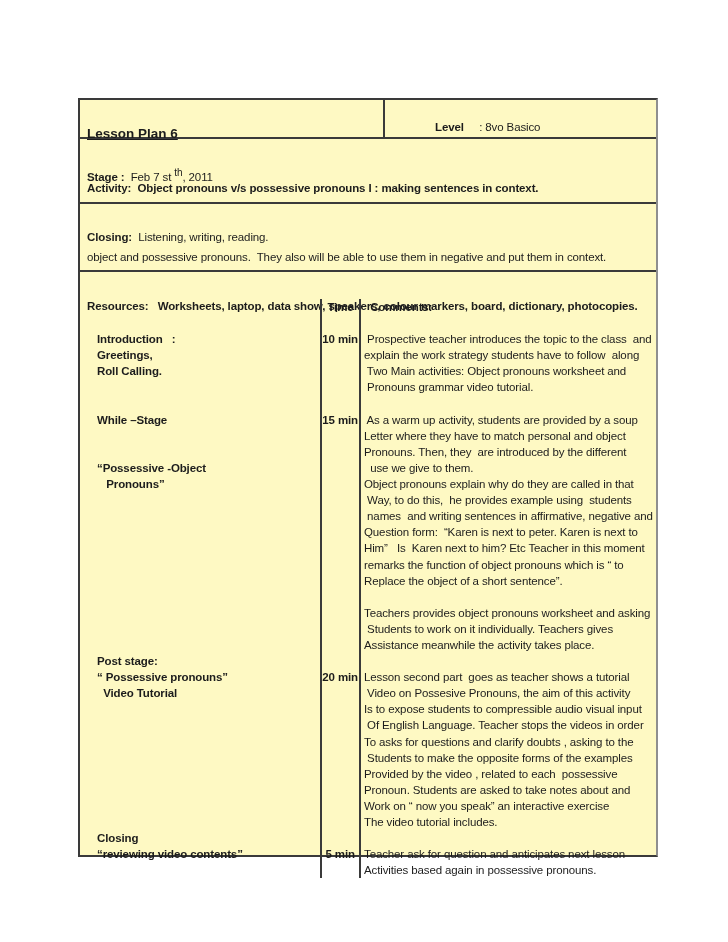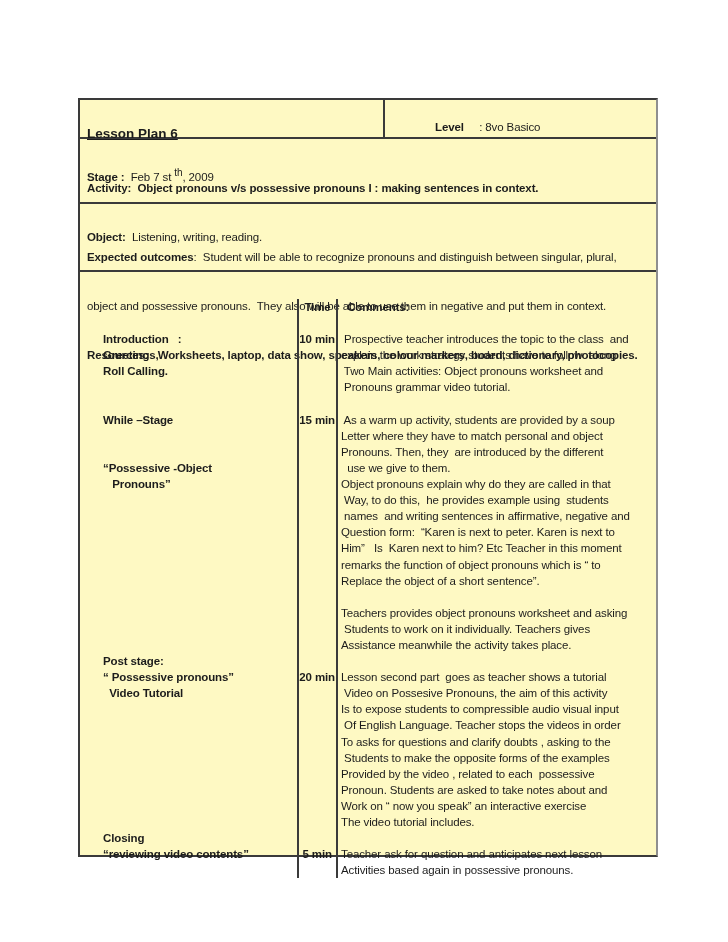--- a/index.html
+++ b/index.html
@@ -24,49 +24,48 @@
   .dateline { line-height:15px; }
   b.lbl { font-weight:bold; }
   sup.th { font-size:10px; vertical-align:super; }
   
   .box-activity { height:65px; padding:9px 0 0 7px; line-height:16.2px; }
   
   .box-outcomes { height:68px; padding:13px 0 0 7px; line-height:16.2px; }
   
   .box-table { height:583px; border-bottom:none; padding-top:3px; }
   .trow { display:flex; height:16.1px; line-height:16.1px; white-space:pre; }
-  .cell-l { width:217px; padding-left:23px; font-weight:bold; overflow:visible; }
+  .cell-l { width:240px; padding-left:17px; font-weight:bold; overflow:visible; }
   .cell-t { width:41px; border-left:2px solid var(--bc); border-right:2px solid var(--bc);
             font-weight:bold; text-align:right; padding-right:1px; }
   .cell-c { flex:1; padding-left:3px; }
   .trow.head .cell-t { text-align:center; padding-right:0; }
   .trow.head .cell-c { font-weight:bold; }
 </style>
 </head>
 <body>
 
 <div class="doc">
 
   <div class="box box-head">
     <div class="head-left">
       <div class="title">Lesson Plan 6</div>
-      <div class="dateline"><b class="lbl">Stage :</b><span>  Feb 7 st </span><sup class="th">th</sup><span>, 2009</span></div>
+      <div class="dateline"><b class="lbl">Stage :</b><span>  Feb 7 st </span><sup class="th">th</sup><span>, 2011</span></div>
     </div>
     <div class="head-right">
       <div><b class="lbl">Level</b><span>     : 8vo Basico</span></div>
     </div>
   </div>
 
   <div class="box box-activity">
     <div><b class="lbl">Activity:  Object pronouns v/s possessive pronouns I : making sentences in context.</b></div>
-    <div><b class="lbl">Object:</b><span>  Listening, writing, reading.</span></div>
+    <div><b class="lbl">Closing:</b><span>  Listening, writing, reading.</span></div>
   </div>
 
   <div class="box box-outcomes">
-    <div><b class="lbl">Expected outcomes</b><span>:  Student will be able to recognize pronouns and distinguish between singular, plural,</span></div>
     <div>object and possessive pronouns.  They also will be able to use them in negative and put them in context.</div>
     <div><b class="lbl">Resources:   Worksheets, laptop, data show, speakers, colour markers, board, dictionary, photocopies.</b></div>
   </div>
 
   <div class="box box-table">
     <div><div class="trow head"><div class="cell-l"></div><div class="cell-t">Time</div><div class="cell-c">  Comments:</div></div><div class="trow"><div class="cell-l"></div><div class="cell-t"></div><div class="cell-c"></div></div><div class="trow"><div class="cell-l">Introduction   :</div><div class="cell-t">10 min</div><div class="cell-c"> Prospective teacher introduces the topic to the class  and</div></div><div class="trow"><div class="cell-l">Greetings,</div><div class="cell-t"></div><div class="cell-c">explain the work strategy students have to follow  along</div></div><div class="trow"><div class="cell-l">Roll Calling.</div><div class="cell-t"></div><div class="cell-c"> Two Main activities: Object pronouns worksheet and</div></div><div class="trow"><div class="cell-l"></div><div class="cell-t"></div><div class="cell-c"> Pronouns grammar video tutorial.</div></div><div class="trow"><div class="cell-l"></div><div class="cell-t"></div><div class="cell-c"></div></div><div class="trow"><div class="cell-l">While –Stage</div><div class="cell-t">15 min</div><div class="cell-c"> As a warm up activity, students are provided by a soup</div></div><div class="trow"><div class="cell-l"></div><div class="cell-t"></div><div class="cell-c">Letter where they have to match personal and object</div></div><div class="trow"><div class="cell-l"></div><div class="cell-t"></div><div class="cell-c">Pronouns. Then, they  are introduced by the different</div></div><div class="trow"><div class="cell-l">“Possessive -Object</div><div class="cell-t"></div><div class="cell-c">  use we give to them.</div></div><div class="trow"><div class="cell-l">   Pronouns”</div><div class="cell-t"></div><div class="cell-c">Object pronouns explain why do they are called in that</div></div><div class="trow"><div class="cell-l"></div><div class="cell-t"></div><div class="cell-c"> Way, to do this,  he provides example using  students</div></div><div class="trow"><div class="cell-l"></div><div class="cell-t"></div><div class="cell-c"> names  and writing sentences in affirmative, negative and</div></div><div class="trow"><div class="cell-l"></div><div class="cell-t"></div><div class="cell-c">Question form:  “Karen is next to peter. Karen is next to</div></div><div class="trow"><div class="cell-l"></div><div class="cell-t"></div><div class="cell-c">Him”   Is  Karen next to him? Etc Teacher in this moment</div></div><div class="trow"><div class="cell-l"></div><div class="cell-t"></div><div class="cell-c">remarks the function of object pronouns which is “ to</div></div><div class="trow"><div class="cell-l"></div><div class="cell-t"></div><div class="cell-c">Replace the object of a short sentence”.</div></div><div class="trow"><div class="cell-l"></div><div class="cell-t"></div><div class="cell-c"></div></div><div class="trow"><div class="cell-l"></div><div class="cell-t"></div><div class="cell-c">Teachers provides object pronouns worksheet and asking</div></div><div class="trow"><div class="cell-l"></div><div class="cell-t"></div><div class="cell-c"> Students to work on it individually. Teachers gives</div></div><div class="trow"><div class="cell-l"></div><div class="cell-t"></div><div class="cell-c">Assistance meanwhile the activity takes place.</div></div><div class="trow"><div class="cell-l">Post stage:</div><div class="cell-t"></div><div class="cell-c"></div></div><div class="trow"><div class="cell-l">“ Possessive pronouns”</div><div class="cell-t">20 min</div><div class="cell-c">Lesson second part  goes as teacher shows a tutorial</div></div><div class="trow"><div class="cell-l">  Video Tutorial</div><div class="cell-t"></div><div class="cell-c"> Video on Possesive Pronouns, the aim of this activity</div></div><div class="trow"><div class="cell-l"></div><div class="cell-t"></div><div class="cell-c">Is to expose students to compressible audio visual input</div></div><div class="trow"><div class="cell-l"></div><div class="cell-t"></div><div class="cell-c"> Of English Language. Teacher stops the videos in order</div></div><div class="trow"><div class="cell-l"></div><div class="cell-t"></div><div class="cell-c">To asks for questions and clarify doubts , asking to the</div></div><div class="trow"><div class="cell-l"></div><div class="cell-t"></div><div class="cell-c"> Students to make the opposite forms of the examples</div></div><div class="trow"><div class="cell-l"></div><div class="cell-t"></div><div class="cell-c">Provided by the video , related to each  possessive</div></div><div class="trow"><div class="cell-l"></div><div class="cell-t"></div><div class="cell-c">Pronoun. Students are asked to take notes about and</div></div><div class="trow"><div class="cell-l"></div><div class="cell-t"></div><div class="cell-c">Work on “ now you speak” an interactive exercise</div></div><div class="trow"><div class="cell-l"></div><div class="cell-t"></div><div class="cell-c">The video tutorial includes.</div></div><div class="trow"><div class="cell-l">Closing</div><div class="cell-t"></div><div class="cell-c"></div></div><div class="trow"><div class="cell-l">“reviewing video contents”</div><div class="cell-t">5 min </div><div class="cell-c">Teacher ask for question and anticipates next lesson</div></div><div class="trow"><div class="cell-l"></div><div class="cell-t"></div><div class="cell-c">Activities based again in possessive pronouns.</div></div></div>
   </div>
 
 </div>
 

